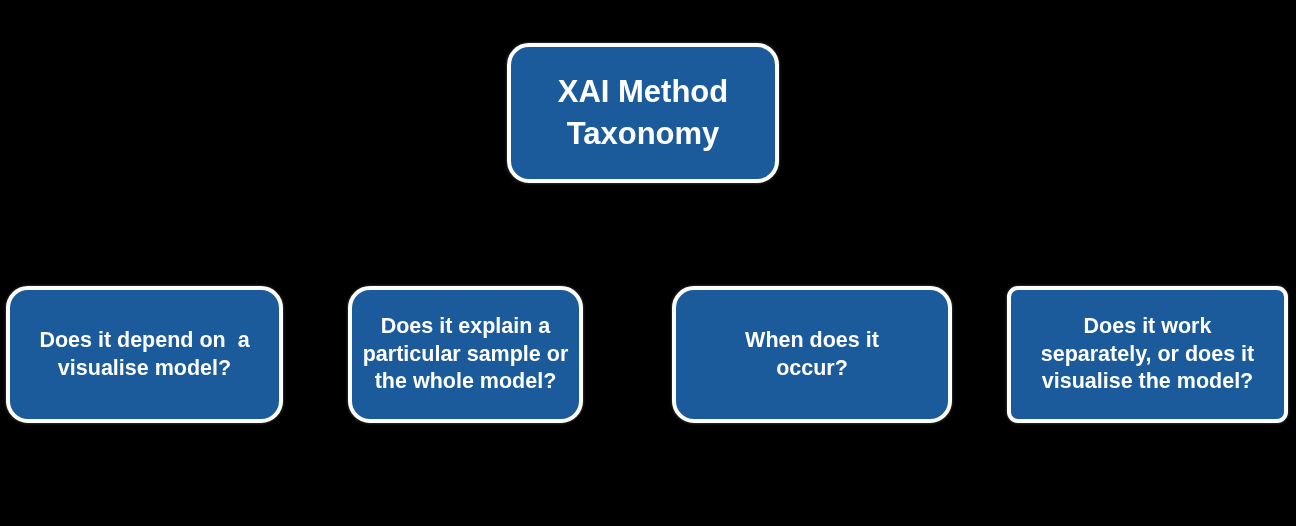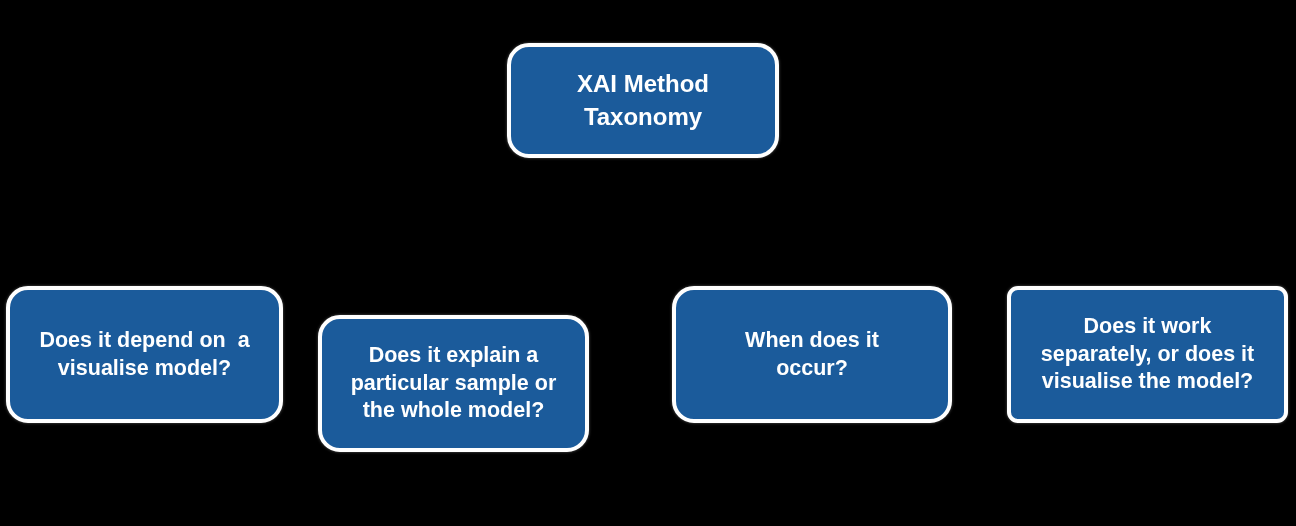--- a/index.html
+++ b/index.html
@@ -30,32 +30,32 @@
   }
   .node .label {
     white-space: pre-wrap;
     font-weight: 600;
     padding: 0 6px;
   }
   .root {
     left: 507px;
     top: 43px;
     width: 272px;
-    height: 115px;
-    font-size: 24px;
+    height: 140px;
+    font-size: 31px;
     line-height: 1.36;
   }
   .child {
     top: 286px;
     height: 137px;
     font-size: 21.5px;
     line-height: 1.3;
   }
   .c1 { left: 6px;    width: 277px; }
-  .c2 { left: 318px;  width: 271px; margin-top: 29px; }
+  .c2 { left: 348px;  width: 235px; }
   .c3 { left: 672px;  width: 280px; }
   .c4 { left: 1007px; width: 281px; border-radius: 11px; }
 </style>
 </head>
 <body>
 
 <div class="canvas">
 
   <div class="node root">
     <span class="label">XAI Method

